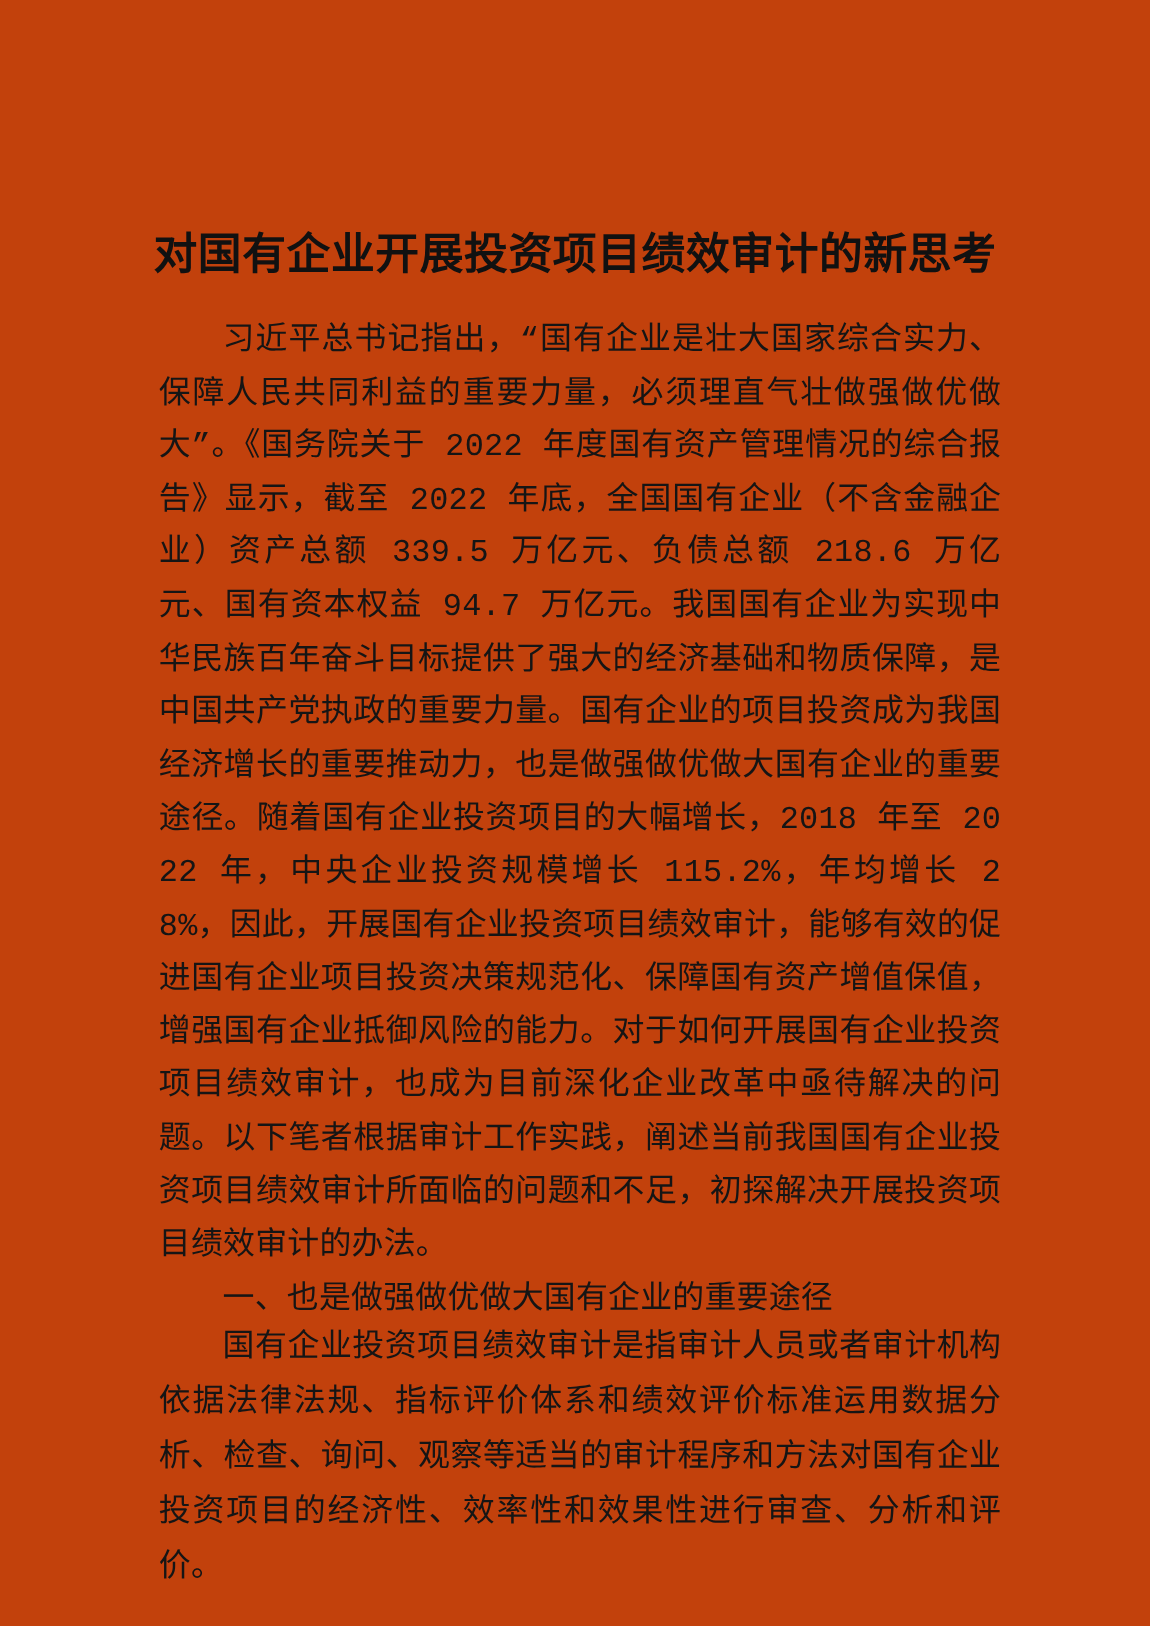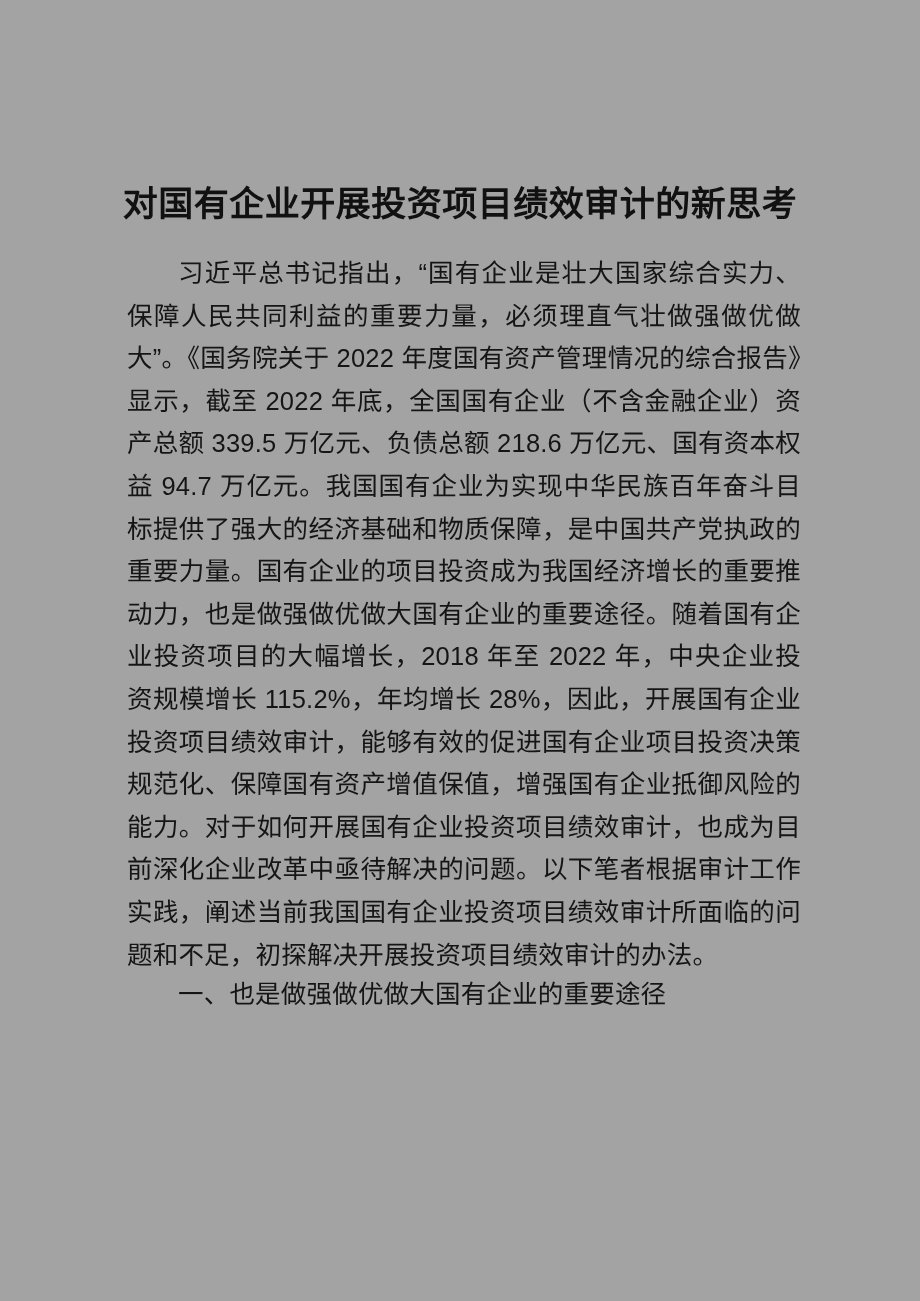--- a/index.html
+++ b/index.html
@@ -6,21 +6,21 @@
   html, body {
     margin: 0;
     padding: 0;
     background: #ffffff;
   }
 
   .page {
     position: relative;
     width: 920px;
     height: 1301px;
-    background: #a3a3a3;
+    background: #c2410c;
     margin: 0 auto;
     overflow: hidden;
     box-sizing: border-box;
   }
 
   .doc-title {
     position: absolute;
     left: 0;
     right: 0;
     top: 158px;
@@ -35,21 +35,21 @@
   }
 
   .body-block {
     position: absolute;
     left: 127px;
     top: 252px;
     width: 674px;
   }
 
   .para {
-    font-family: Liberation Sans, sans-serif;
+    font-family: Liberation Mono, monospace;
     font-size: 25.5px;
     line-height: 42.6px;
     color: #151515;
     text-align: justify;
     text-justify: inter-ideograph;
     margin: 0;
     letter-spacing: 0.2px;
     text-indent: 2em;
     word-break: break-all;
   }
@@ -81,16 +81,17 @@
 <div class="page">
 
   <h1 class="doc-title">对国有企业开展投资项目绩效审计的新思考</h1>
 
   <div class="body-block">
 
     <p class="para lead">习近平总书记指出，“国有企业是壮大国家综合实力、保障人民共同利益的重要力量，必须理直气壮做强做优做大”。《国务院关于 2022 年度国有资产管理情况的综合报告》显示，截至 2022 年底，全国国有企业（不含金融企业）资产总额 339.5 万亿元、负债总额 218.6 万亿元、国有资本权益 94.7 万亿元。我国国有企业为实现中华民族百年奋斗目标提供了强大的经济基础和物质保障，是中国共产党执政的重要力量。国有企业的项目投资成为我国经济增长的重要推动力，也是做强做优做大国有企业的重要途径。随着国有企业投资项目的大幅增长，2018 年至 2022 年，中央企业投资规模增长 115.2%，年均增长 28%，因此，开展国有企业投资项目绩效审计，能够有效的促进国有企业项目投资决策规范化、保障国有资产增值保值，增强国有企业抵御风险的能力。对于如何开展国有企业投资项目绩效审计，也成为目前深化企业改革中亟待解决的问题。以下笔者根据审计工作实践，阐述当前我国国有企业投资项目绩效审计所面临的问题和不足，初探解决开展投资项目绩效审计的办法。</p>
 
     <p class="section-heading">一、也是做强做优做大国有企业的重要途径</p>
 
+    <p class="para definition">国有企业投资项目绩效审计是指审计人员或者审计机构依据法律法规、指标评价体系和绩效评价标准运用数据分析、检查、询问、观察等适当的审计程序和方法对国有企业投资项目的经济性、效率性和效果性进行审查、分析和评价。</p>
 
   </div>
 
 </div>
 
 </body></html>

